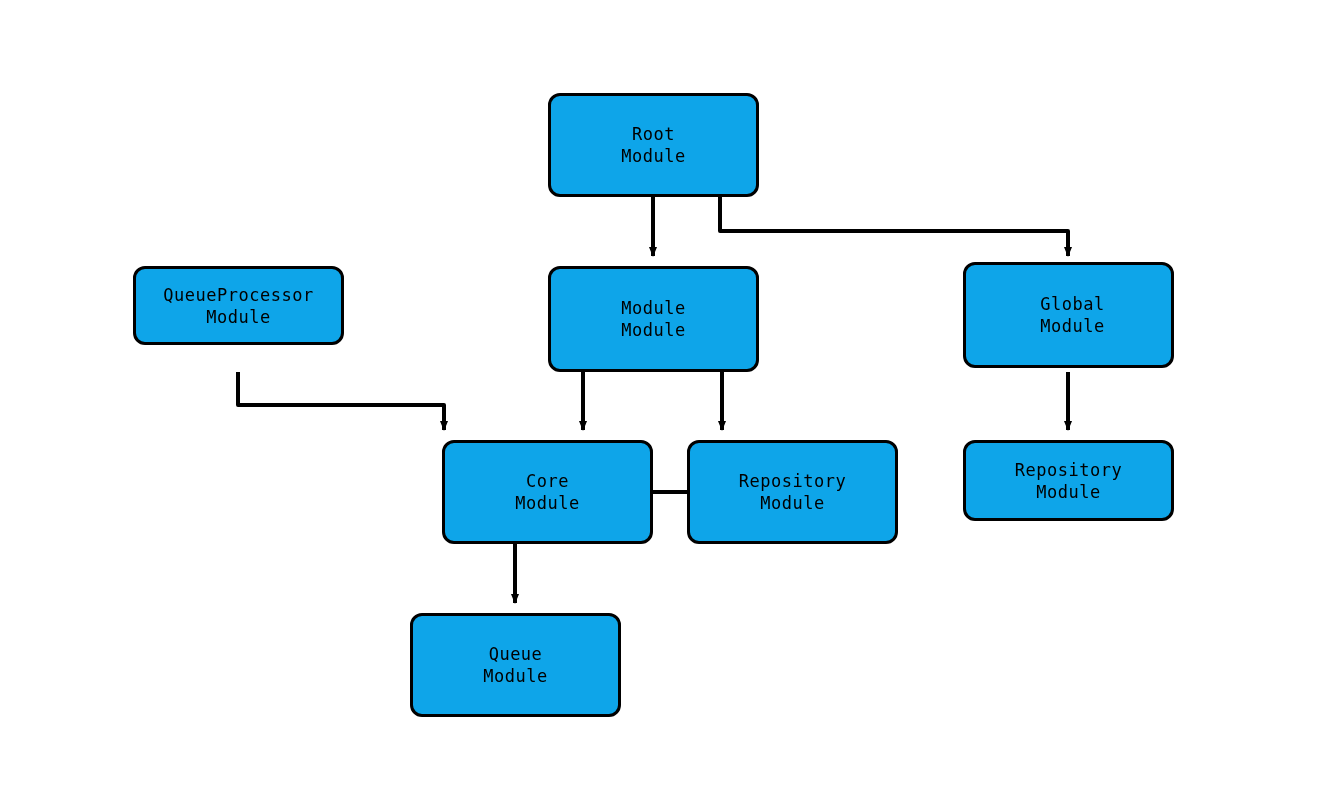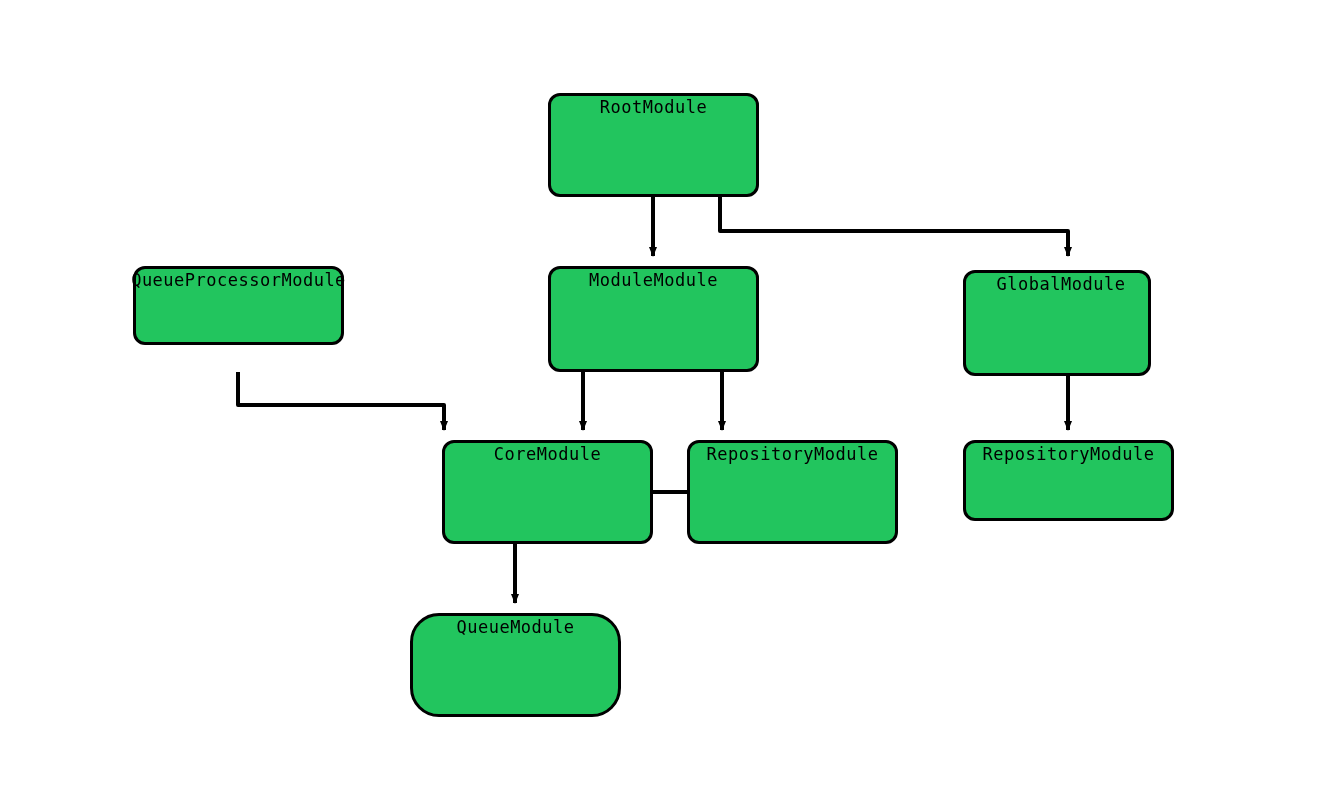--- a/index.html
+++ b/index.html
@@ -24,24 +24,24 @@
     left: 0;
     top: 0;
     width: 1337px;
     height: 809px;
   }
   .node {
     position: absolute;
     box-sizing: border-box;
     border: 3px solid #000000;
     border-radius: 12px;
-    background: #22c55e;
+    background: #0ea5e9;
     display: flex;
-    flex-direction: row;
-    align-items: flex-start;
+    flex-direction: column;
+    align-items: center;
     justify-content: center;
     text-align: center;
     color: #000000;
     font-family: "DejaVu Sans Mono", monospace;
     font-size: 17px;
     line-height: 22px;
     letter-spacing: 0.5px;
   }
   .node-line {
     display: block;
@@ -85,38 +85,38 @@
   <div class="node" style="left:133px; top:266px; width:211px; height:79px;">
     <span class="node-line">QueueProcessor</span>
     <span class="node-line">Module</span>
   </div>
 
   <div class="node" style="left:548px; top:266px; width:211px; height:106px;">
     <span class="node-line">Module</span>
     <span class="node-line">Module</span>
   </div>
 
-  <div class="node" style="left:963px; top:270px; width:188px; height:106px;padding-left:8px;">
+  <div class="node" style="left:963px; top:262px; width:211px; height:106px;padding-left:8px;">
     <span class="node-line">Global</span>
     <span class="node-line">Module</span>
   </div>
 
   <div class="node" style="left:410px; top:440px; width:211px; height:104px;margin-left:32px;">
     <span class="node-line">Core</span>
     <span class="node-line">Module</span>
   </div>
 
   <div class="node" style="left:687px; top:440px; width:211px; height:104px;">
     <span class="node-line">Repository</span>
     <span class="node-line">Module</span>
   </div>
 
   <div class="node" style="left:963px; top:440px; width:211px; height:81px;">
     <span class="node-line">Repository</span>
     <span class="node-line">Module</span>
   </div>
 
-  <div class="node" style="left:410px; top:613px; width:211px; height:104px;border-radius:29px;">
+  <div class="node" style="left:410px; top:613px; width:211px; height:104px;">
     <span class="node-line">Queue</span>
     <span class="node-line">Module</span>
   </div>
 
 </div>
 
 </body></html>

